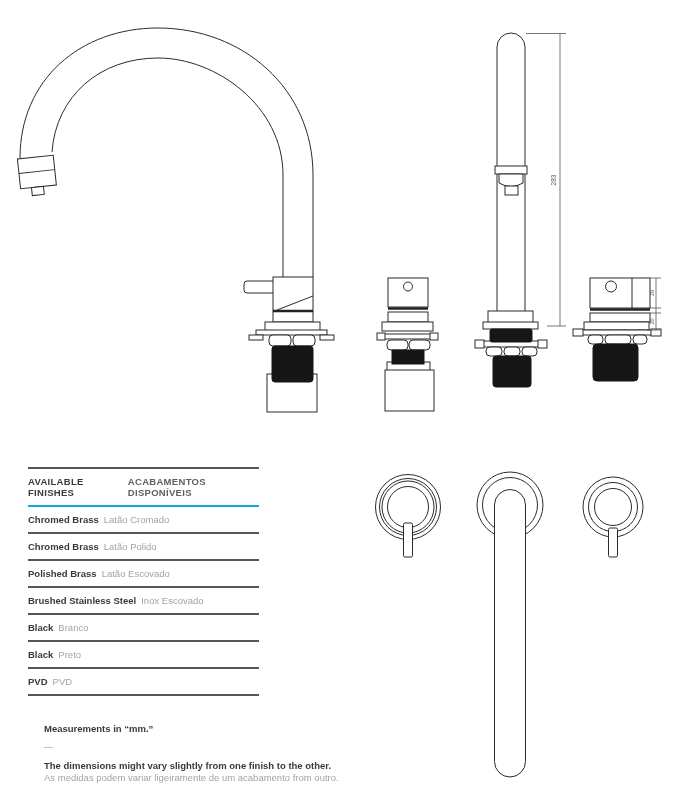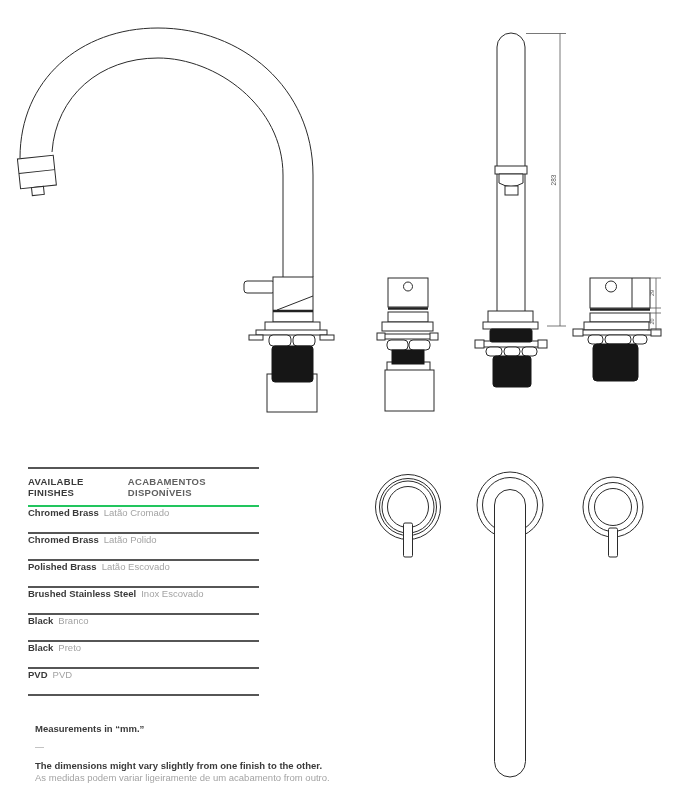--- a/index.html
+++ b/index.html
@@ -14,35 +14,35 @@
   .thick{fill:none;stroke:#222222;stroke-width:2.4;}
   .dimln{fill:none;stroke:#555555;stroke-width:0.8;}
   .dimtxt{font-family:"Liberation Sans",sans-serif;fill:#555555;}
 
   
   .finishes{
     position:absolute;left:28px;top:467px;width:231px;
     border-top:2px solid #565656;color:#3f3f3f;
   }
   .fin-header{
-    height:36px;border-bottom:2px solid #22c55e;
+    height:36px;border-bottom:2px solid #0ea5e9;
     display:flex;align-items:center;gap:5px;
     font-size:9.5px;letter-spacing:.3px;
   }
   .fin-header .en{font-weight:bold;color:#3a3a3a;}
   .fin-header .pt{font-weight:bold;color:#606060;}
   .fin-row{
     height:25px;border-bottom:2px solid #565656;
-    display:flex;align-items:flex-start;gap:5px;font-size:9.5px;
+    display:flex;align-items:center;gap:5px;font-size:9.5px;
   }
   .fin-row .en{font-weight:bold;color:#3a3a3a;}
   .fin-row .pt{color:#a3a3a3;}
 
   
-  .notes{position:absolute;left:35px;top:723px;font-size:9.5px;line-height:11.5px;}
+  .notes{position:absolute;left:44px;top:723px;font-size:9.5px;line-height:11.5px;}
   .notes .b{font-weight:bold;color:#3a3a3a;}
   .notes .g{color:#a3a3a3;}
   .notes .sep{color:#a3a3a3;margin:7px 0;font-size:9px;}
 </style>
 </head>
 <body>
 
 <div class="page">
 
   <svg style="left:0;top:0;" width="345" height="420" viewBox="0 0 345 420">

